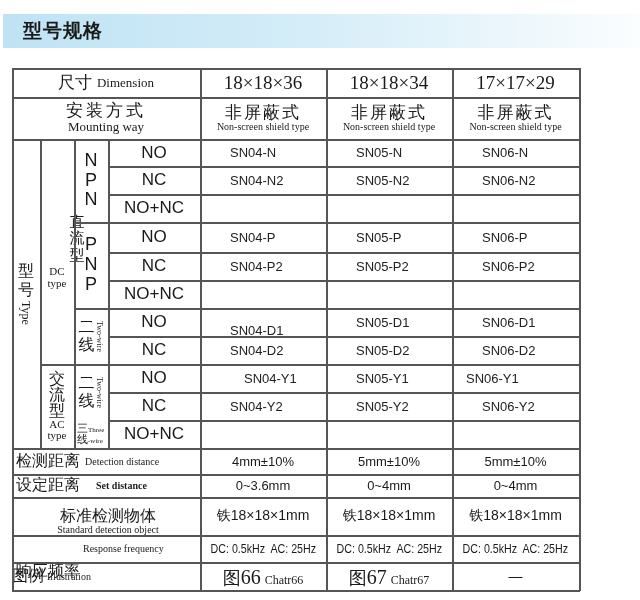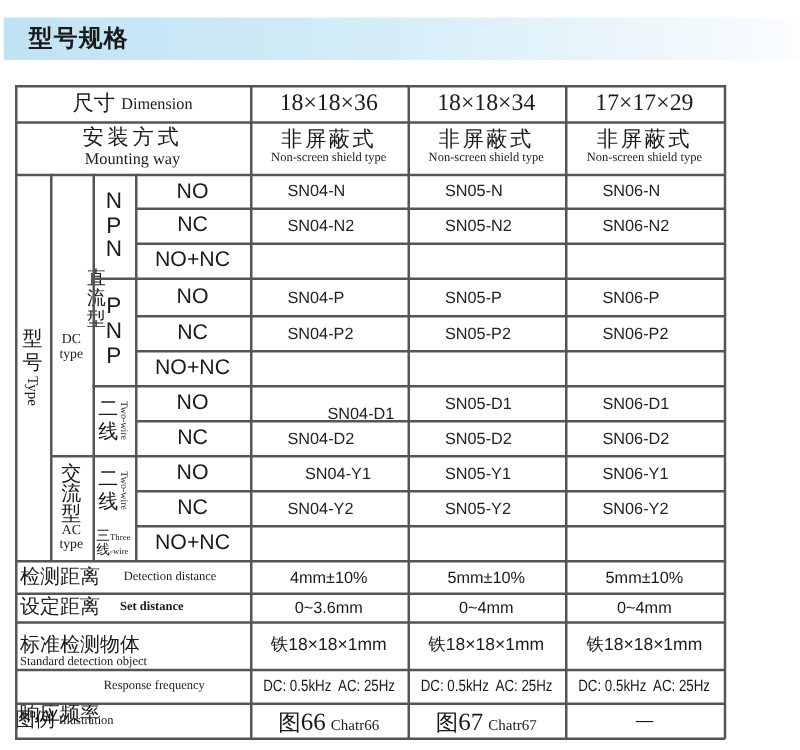--- a/index.html
+++ b/index.html
@@ -123,58 +123,58 @@
       <div class="c sku" style="left: 452px; top: 222px; width: 127px; height: 30px;">SN06-P</div>
       <div class="c mode" style="left: 108px; top: 252px; width: 92px; height: 28px;">NC</div>
       <div class="c sku" style="left: 200px; top: 252px; width: 126px; height: 28px;">SN04-P2</div>
       <div class="c sku" style="left: 326px; top: 252px; width: 126px; height: 28px;">SN05-P2</div>
       <div class="c sku" style="left: 452px; top: 252px; width: 127px; height: 28px;">SN06-P2</div>
       <div class="c mode" style="left: 108px; top: 280px; width: 92px; height: 28px;">NO+NC</div>
       <div class="c sku" style="left: 200px; top: 280px; width: 126px; height: 28px;"></div>
       <div class="c sku" style="left: 326px; top: 280px; width: 126px; height: 28px;"></div>
       <div class="c sku" style="left: 452px; top: 280px; width: 127px; height: 28px;"></div>
       <div class="c mode" style="left: 108px; top: 308px; width: 92px; height: 28px;">NO</div>
-      <div class="c sku" style="left: 200px; top: 308px; width: 126px; height: 44px; margin-left: 32px;">SN04-D1</div>
+      <div class="c sku" style="left: 200px; top: 308px; width: 126px; height: 44px;">SN04-D1</div>
       <div class="c sku" style="left: 326px; top: 308px; width: 126px; height: 28px;">SN05-D1</div>
       <div class="c sku" style="left: 452px; top: 308px; width: 127px; height: 28px;">SN06-D1</div>
       <div class="c mode" style="left: 108px; top: 336px; width: 92px; height: 28px;">NC</div>
       <div class="c sku" style="left: 200px; top: 336px; width: 126px; height: 28px;">SN04-D2</div>
       <div class="c sku" style="left: 326px; top: 336px; width: 126px; height: 28px;">SN05-D2</div>
       <div class="c sku" style="left: 452px; top: 336px; width: 127px; height: 28px;">SN06-D2</div>
       <div class="c mode" style="left: 108px; top: 364px; width: 92px; height: 28px;">NO</div>
       <div class="c sku" style="left: 200px; top: 364px; width: 126px; height: 28px; padding-left: 44px;">SN04-Y1</div>
       <div class="c sku" style="left: 326px; top: 364px; width: 126px; height: 28px;">SN05-Y1</div>
-      <div class="c sku" style="left: 452px; top: 364px; width: 127px; height: 28px;">SN06-Y1</div>
+      <div class="c sku" style="left: 436px; top: 364px; width: 127px; height: 28px;">SN06-Y1</div>
       <div class="c mode" style="left: 108px; top: 392px; width: 92px; height: 28px;">NC</div>
       <div class="c sku" style="left: 200px; top: 392px; width: 126px; height: 28px;">SN04-Y2</div>
       <div class="c sku" style="left: 326px; top: 392px; width: 126px; height: 28px;">SN05-Y2</div>
       <div class="c sku" style="left: 452px; top: 392px; width: 127px; height: 28px;">SN06-Y2</div>
       <div class="c mode" style="left: 108px; top: 420px; width: 92px; height: 28px;">NO+NC</div>
       <div class="c sku" style="left: 200px; top: 420px; width: 126px; height: 28px;"></div>
       <div class="c sku" style="left: 326px; top: 420px; width: 126px; height: 28px;"></div>
       <div class="c sku" style="left: 452px; top: 420px; width: 127px; height: 28px;"></div>
     </div>
 
   <div class="c" style="left:12px;top:448px;width:188px;height:26px;justify-content:flex-start;padding-left:4px;">
     <span class="dj" style="font-size:16px;">检测距离</span>
-    <span class="serif" style="font-size:10px;margin-left:19px;">Detection distance</span>
+    <span class="serif" style="font-size:10px;margin-left:5px;">Detection distance</span>
   </div>
   <div class="c sans" style="left:200px;top:448px;width:126px;height:26px;font-size:13px;">4mm±10%</div>
   <div class="c sans" style="left:326px;top:448px;width:126px;height:26px;font-size:13px;">5mm±10%</div>
   <div class="c sans" style="left:452px;top:448px;width:127px;height:26px;font-size:13px;">5mm±10%</div>
 
   <div class="c" style="left:12px;top:474px;width:188px;height:23px;justify-content:flex-start;padding-left:4px;">
     <span class="dj" style="font-size:16px;">设定距离</span>
     <span class="serif" style="font-size:10px;margin-left:16px;font-weight:bold;">Set distance</span>
   </div>
   <div class="c sans" style="left:200px;top:474px;width:126px;height:23px;font-size:13px;">0~3.6mm</div>
   <div class="c sans" style="left:326px;top:474px;width:126px;height:23px;font-size:13px;">0~4mm</div>
   <div class="c sans" style="left:452px;top:474px;width:127px;height:23px;font-size:13px;">0~4mm</div>
 
-  <div class="c stack" style="left:12px;top:497px;width:188px;height:50px;align-items:flex-start;padding-left:4px;">
+  <div class="c stack" style="left:12px;top:497px;width:188px;height:50px;align-items:center;padding-left:4px;">
     <span class="dj" style="font-size:16px;">标准检测物体</span>
     <span class="serif" style="font-size:10px;">Standard detection object</span>
   </div>
   <div class="c sans" style="left:200px;top:497px;width:126px;height:38px;font-size:14px;">铁18×18×1mm</div>
   <div class="c sans" style="left:326px;top:497px;width:126px;height:38px;font-size:14px;">铁18×18×1mm</div>
   <div class="c sans" style="left:452px;top:497px;width:127px;height:38px;font-size:14px;">铁18×18×1mm</div>
 
   <div class="c" style="left:12px;top:535px;width:188px;height:27px;justify-content:flex-start;padding-left:4px;">
     <span class="dj" style="font-size:16px;margin-top:46px;">响应频率</span>
     <span class="serif" style="font-size:10px;margin-left:3px;white-space:nowrap;">Response frequency</span>

